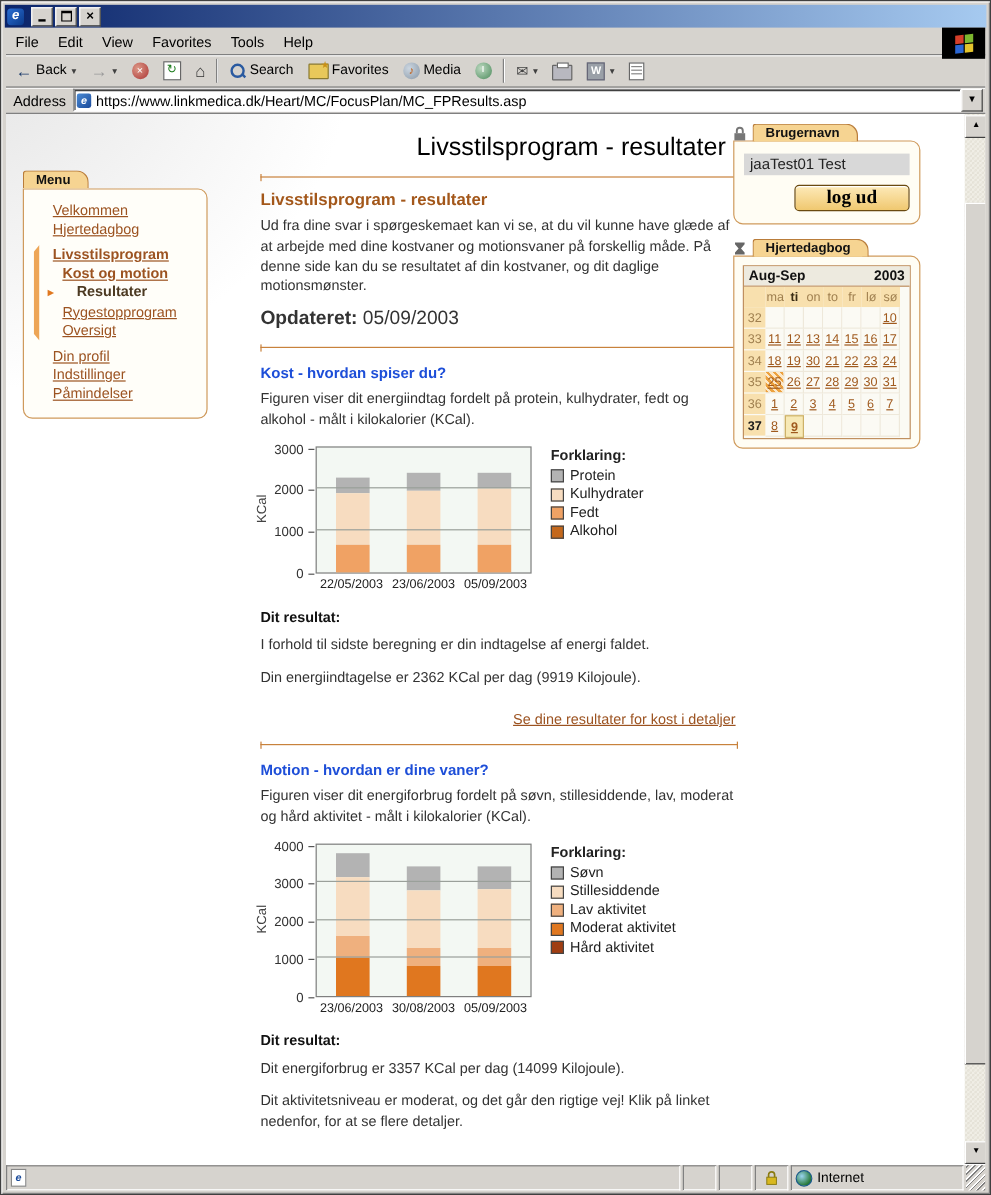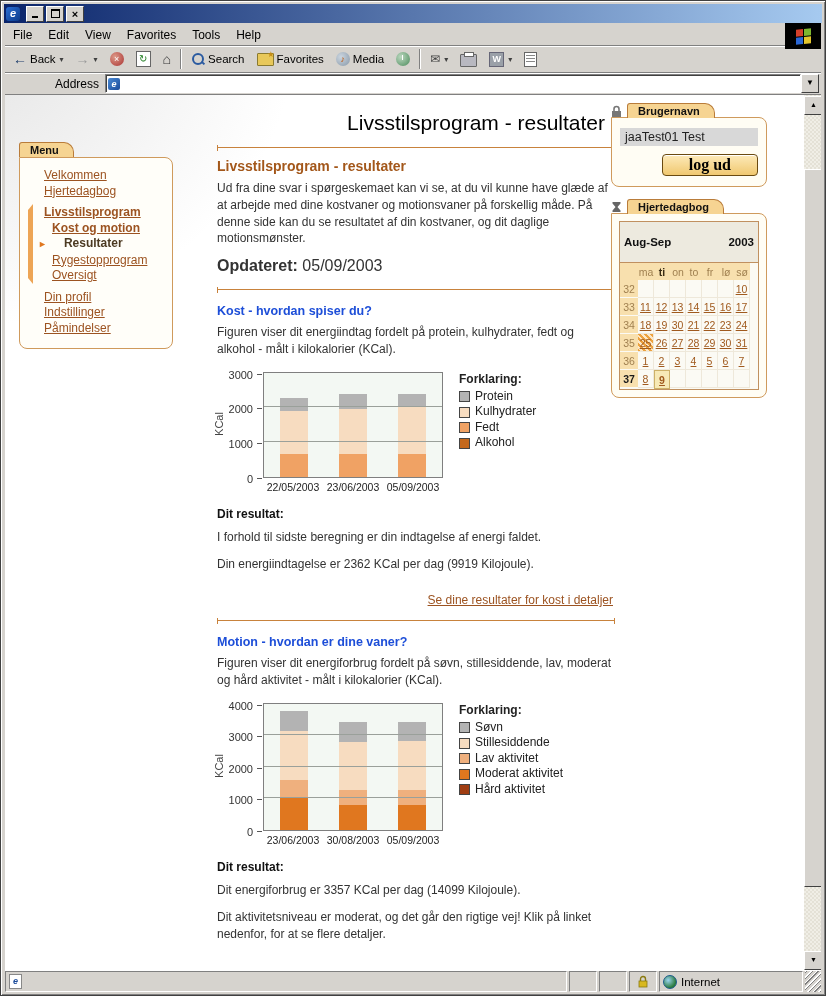--- a/index.html
+++ b/index.html
@@ -40,21 +40,21 @@
   .i-media{width:14px;height:14px;border-radius:50%;background:radial-gradient(circle at 35% 35%,#ccd6e0,#8898a8);color:#c05a10;font-size:9px;line-height:14px;text-align:center;}
   .i-history{width:14px;height:14px;border-radius:50%;background:radial-gradient(circle at 35% 35%,#bcd8c0,#4a8a5a);position:relative;}
   .i-history::after{content:"";position:absolute;left:6px;top:3px;width:1px;height:5px;background:#fff;}
   .i-mail{font-size:12px;color:#444;line-height:12px;}
   .i-print{position:relative;width:15px;height:11px;background:#b8b8c0;border:1px solid #666;border-radius:1px;margin-top:3px;}
   .i-print::before{content:"";position:absolute;left:3px;top:-3px;width:8px;height:3px;background:#fff;border:1px solid #666;}
   .i-word{width:13px;height:13px;background:#9aa0a8;color:#fff;font-size:9px;font-weight:bold;text-align:center;line-height:13px;border:1px solid #667;}
   .i-discuss{width:11px;height:13px;background:#fff;border:1px solid #666;position:relative;}
   .i-discuss::before{content:"";position:absolute;left:1px;top:2px;right:1px;height:1px;background:#888;box-shadow:0 3px 0 #888,0 6px 0 #888;}
   
-  .addrbar{position:absolute;left:4px;top:72px;right:4px;height:21px;display:flex;align-items:center;padding:0 2px;border-bottom:1px solid #808080;box-shadow:0 1px 0 #fff;margin-left:44px;}
+  .addrbar{position:absolute;left:4px;top:72px;right:4px;height:21px;display:flex;align-items:center;padding:0 2px;border-bottom:1px solid #808080;box-shadow:0 1px 0 #fff;}
   .addrbar .albl{font-size:12px;margin:0 6px 0 4px;color:#000;}
   .afield{flex:1;height:17px;background:#fff;border:1px solid;border-color:#808080 #fff #fff #808080;box-shadow:inset 1px 1px 0 #404040;display:flex;align-items:center;padding:0 2px;}
   .afield .pgico{width:12px;height:12px;background:linear-gradient(135deg,#4a8ad4,#1a4a9a);color:#fff;font-style:italic;font-weight:bold;font-size:9px;line-height:12px;text-align:center;border-radius:2px;margin-right:4px;}
   .afield .url{font-size:12px;color:#000;white-space:nowrap;}
   .adrop{width:16px;height:17px;background:#d6d3ce;border:1px solid;border-color:#fff #404040 #404040 #fff;text-align:center;font-size:8px;line-height:16px;}
   
   .viewport{position:absolute;left:4px;right:4px;top:93px;bottom:24px;background:#fff;border-top:1px solid #808080;overflow:hidden;}
   .pagebg{position:absolute;inset:0;right:17px;background:radial-gradient(500px 420px at -60px -60px,#e2e2e2,#ffffff 70%);}
   
   .vscroll{position:absolute;right:0;top:0;bottom:0;width:17px;background:#f0eee6;background-image:linear-gradient(45deg,#e4e1d6 25%,transparent 25%,transparent 75%,#e4e1d6 75%),linear-gradient(45deg,#e4e1d6 25%,transparent 25%,transparent 75%,#e4e1d6 75%);background-size:4px 4px;background-position:0 0,2px 2px;}
@@ -77,21 +77,21 @@
   .side{position:absolute;left:606px;top:8px;width:162px;}
   .side-tabrow{display:flex;align-items:flex-end;gap:3px;}
   .panel{background:#fffdf4;border:1px solid #cf9a5c;border-radius:0 8px 8px 8px;margin-top:-1px;}
   .user-panel{padding:10px 8px 10px 8px;width:138px;}
   .user-name{background:#d8d8d8;font-size:12.5px;color:#222;padding:2px 5px;}
   .logout-row{text-align:right;margin-top:8px;}
   .btn-logout{background:linear-gradient(#fdeab9,#f0c870);border:1px solid #6a4a10;border-radius:4px;font-weight:bold;font-size:16px;padding:1px 26px;box-shadow:inset 0 1px 0 #fff;font-family:Liberation Serif, serif;}
   .cal-wrap{margin-top:12px;}
   .cal-panel{padding:7px;width:140px;}
   .cal{border:1px solid #c09060;background:#fbfaf4;}
-  .cal-head{display:flex;justify-content:space-between;background:#edeadf;border-bottom:1px solid #c09060;padding:14px 4px;font-size:11.5px;font-weight:bold;color:#111;}
+  .cal-head{display:flex;justify-content:space-between;background:#edeadf;border-bottom:1px solid #c09060;padding:2px 4px;font-size:11.5px;font-weight:bold;color:#111;}
   .cal-grid{display:grid;grid-template-columns:18px repeat(7,16px);}
   .cal-cell{height:17px;font-size:10.5px;display:flex;align-items:center;justify-content:center;}
   .cal-dh{background:#f8e0ae;color:#a08050;}
   .cal-dh.em{color:#3a2c14;font-weight:bold;}
   .cal-wk{background:#f8e0ae;color:#a08050;}
   .cal-wk.em{color:#1a1a1a;font-weight:bold;}
   .cal-day{background:#fbfaf4;border:1px solid #eee8da;border-width:0 1px 1px 0;}
   .cal-day a{color:#a05a1e;text-decoration:underline;}
   .cal-day.hatched{background:repeating-linear-gradient(45deg,#eda23f 0 2px,#fce8c8 2px 4px);}
   .cal-day.today{background:#f7e9b6;border:1px solid #cdb168;font-weight:bold;}
@@ -224,20 +224,21 @@
       </span>
     <span class="tbtn">
         <span class="i-discuss"></span>
       </span>
   </div>
 
   <div class="addrbar">
     <span class="albl">Address</span>
     <span class="afield">
       <span class="pgico">e</span>
+      <span class="url">https://www.linkmedica.dk/Heart/MC/FocusPlan/MC_FPResults.asp</span>
     </span>
     <span class="adrop">▼</span>
   </div>
 
   <div class="viewport">
     <div class="pagebg"></div>
 
     <div class="menu-wrap">
       <span class="tab">Menu</span>
       <div class="menu-panel">

